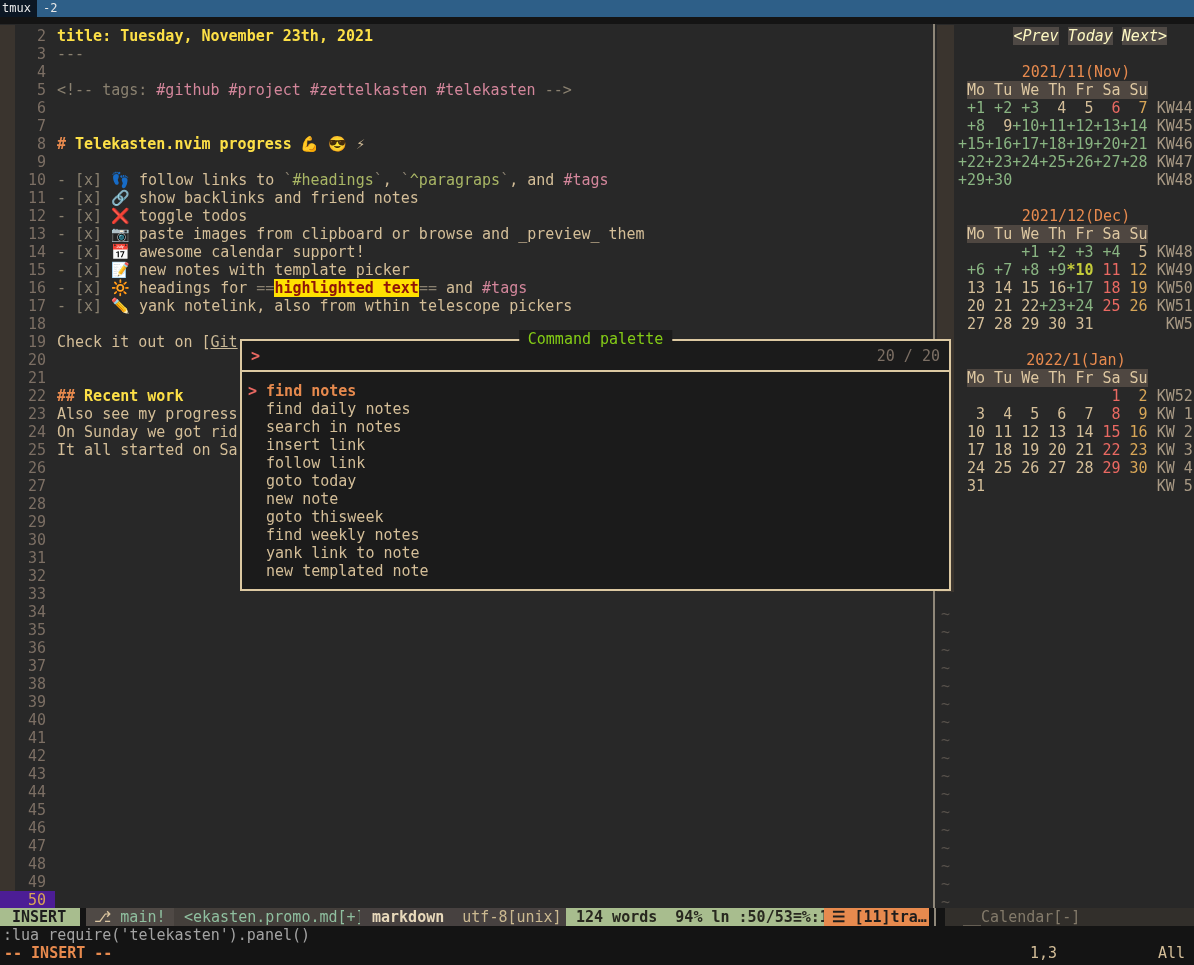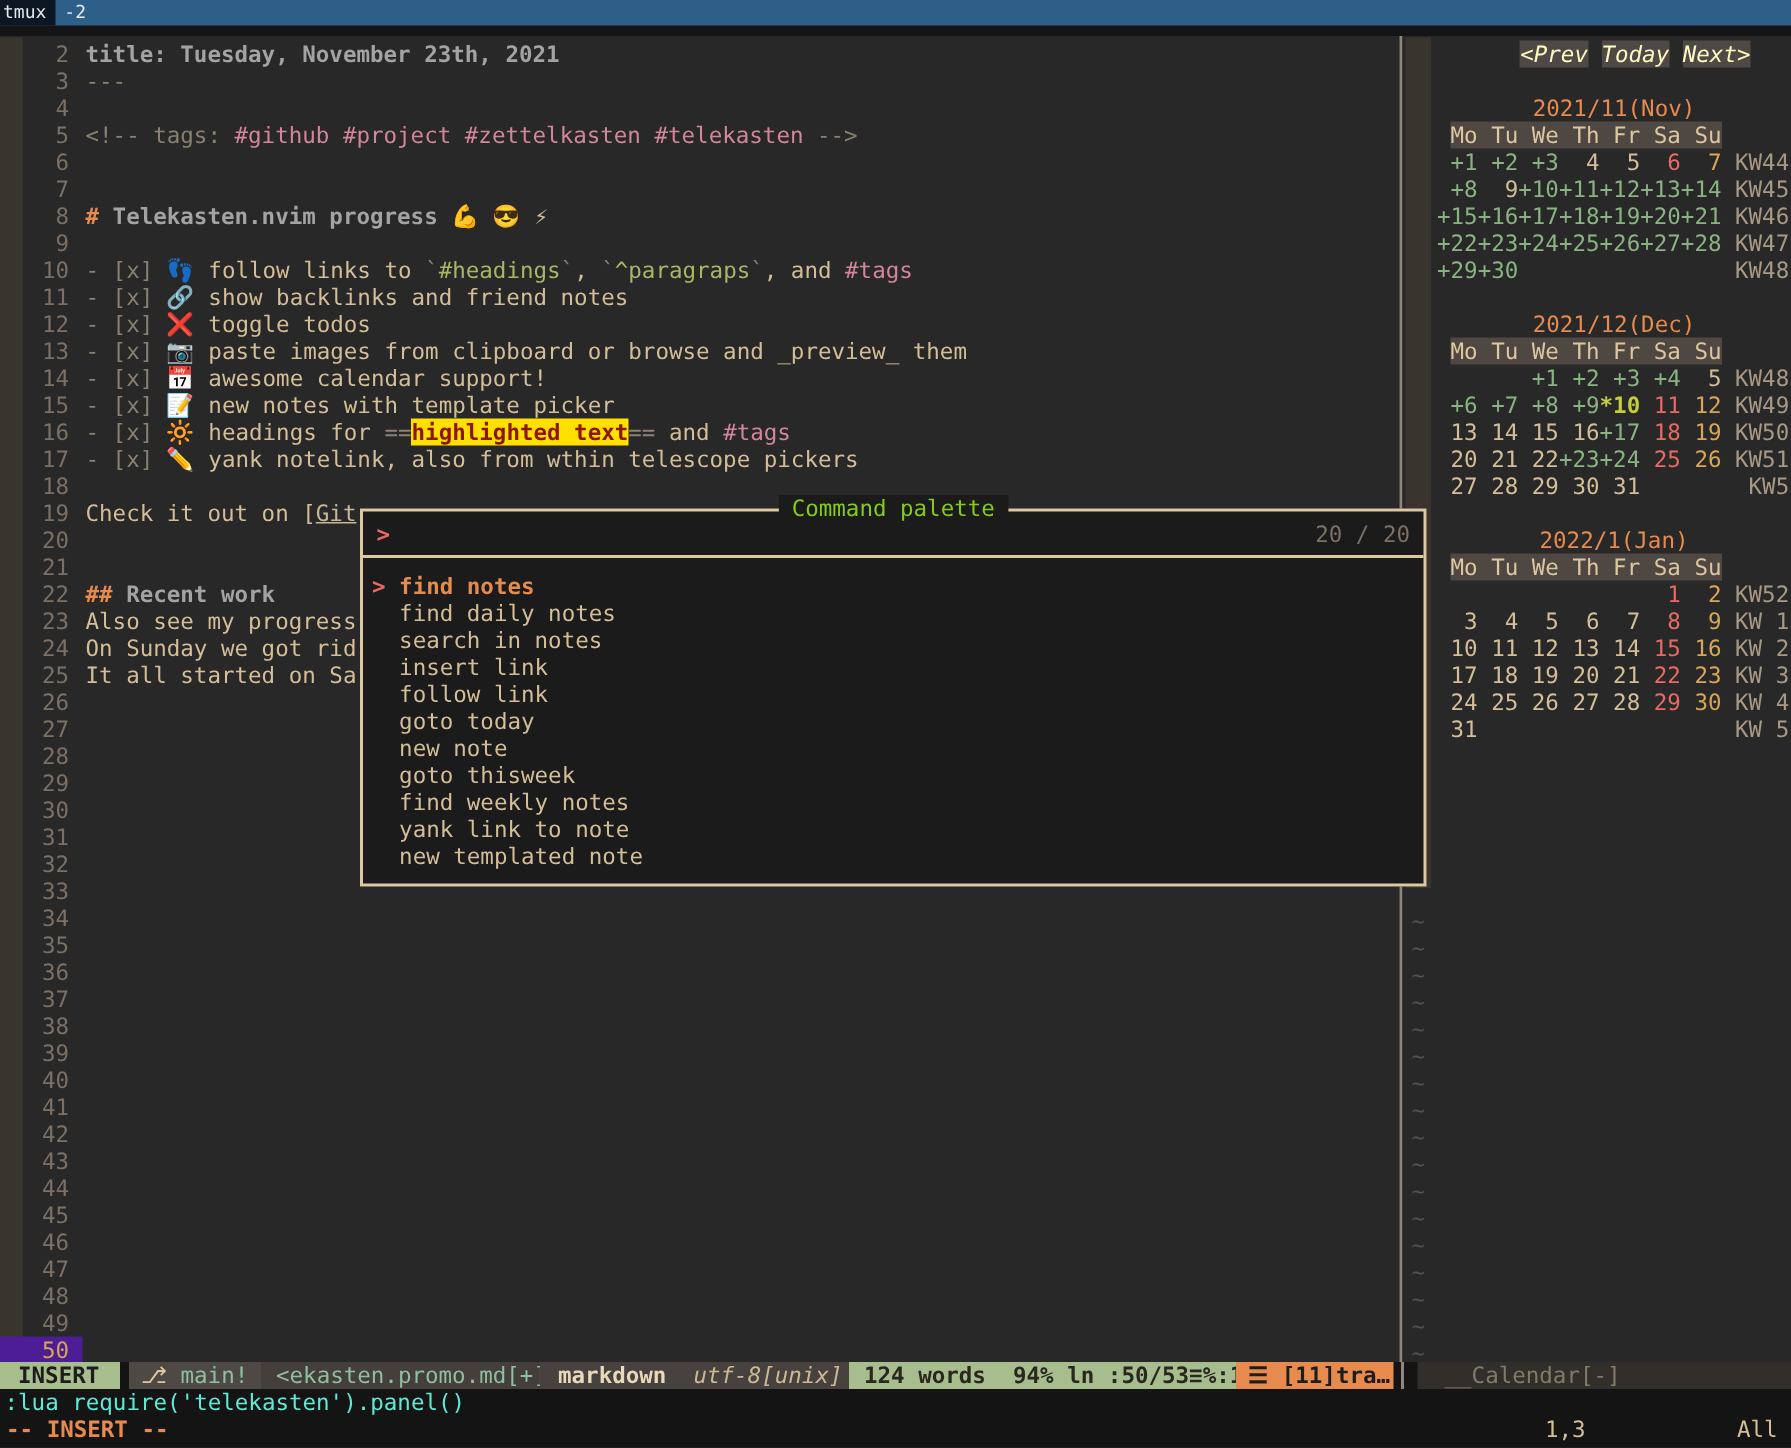--- a/index.html
+++ b/index.html
@@ -19,21 +19,21 @@
   
   .editor { position:absolute; left:0; top:24px; width:933px; height:884px; background:#282828; }
   .lstrip { position:absolute; left:0; top:1px; width:15px; height:883px; background:#3a342e; }
   .rows { position:absolute; left:0; top:3px; width:100%; }
   .erow { height:18px; display:flex; white-space:pre; }
   .erow .ln { width:55px; padding-right:9px; text-align:right; color:#7c6f64; flex:0 0 auto; }
   .erow.cur .ln { background:#4c1d95; color:#d8a657; }
   .erow .tx { padding-left:2px; white-space:pre; }
   .st-text { color:#d4be98; }
   .st-comment { color:#8a8170; }
-  .st-heading { color:#a3a3a3; font-weight:bold; }
+  .st-heading { color:#fde047; font-weight:bold; }
   .st-marker { color:#e78a4e; font-weight:bold; }
   .st-tag { color:#d3869b; }
   .st-code { color:#a9b665; }
   .st-link { color:#c8b896; text-decoration:underline; }
   .st-highlight { background:#ffe000; color:#8f1508; font-weight:bold; }
   .st-icon { color:#d4be98; }
   
   .vsep { position:absolute; left:933px; top:24px; width:2px; height:884px; background:#8f8779; }
   .calpane { position:absolute; left:935px; top:24px; width:259px; height:884px; background:#282828; }
   .calstrip { position:absolute; left:2px; top:1px; width:17px; height:567px; background:#3a342e; }
@@ -69,28 +69,28 @@
   .statusline { position:absolute; left:0; top:908px; width:1194px; height:18px; display:flex; }
   .sl { height:18px; line-height:18px; white-space:pre; }
   .sl-mode { width:80px; background:#a8bd8e; color:#1d1d1d; font-weight:bold; padding-left:12px; }
   .sl-gap1 { width:6px; background:#141414; }
   .sl-branch { width:88px; background:#4f4945; padding-left:8px; }
   .sl-branch .glyph { color:#ddc7a1; }
   .sl-branch .bname, .sl-file { color:#8fbf9f; }
   .sl-file { width:186px; background:#443f3b; padding-left:10px; }
   .sl-mid { width:206px; background:#474140; padding-left:12px; }
   .sl-mid .ft { color:#e8d9bb; font-weight:bold; }
-  .sl-mid .enc { color:#cbb990;font-style:italic; }
+  .sl-mid .enc { color:#cbb990; }
   .sl-words { width:258px; background:#a8bd8e; color:#28281f; font-weight:bold; padding-left:10px; }
   .sl-buf { width:105px; background:#e78a4e; color:#1d1d1d; font-weight:bold; padding-left:8px; }
   .sl-gap2 { width:11px; background:#141414; border-left:2px solid #8f8779; margin-left:5px; }
   .sl-right { flex:1; background:#322f2b; color:#837a6a; padding-left:18px; }
   
   .cmdline { position:absolute; left:0; top:926px; width:1194px; height:18px;
-    background:#141414; padding-left:3px; white-space:pre; color:#5eead4; }
+    background:#141414; padding-left:3px; white-space:pre; color:#a3a3a3; }
   .bottomrow { position:absolute; left:0; top:944px; width:1194px; height:18px; background:#141414; }
   .mode-ind { position:absolute; left:4px; color:#e78a4e; font-weight:bold; }
   .ruler-pos { position:absolute; left:1030px; }
   .ruler-scroll { position:absolute; left:1158px; }
 </style>
 </head>
 <body>
 
 <div class="titlebar">
   <span class="tname">tmux</span>

